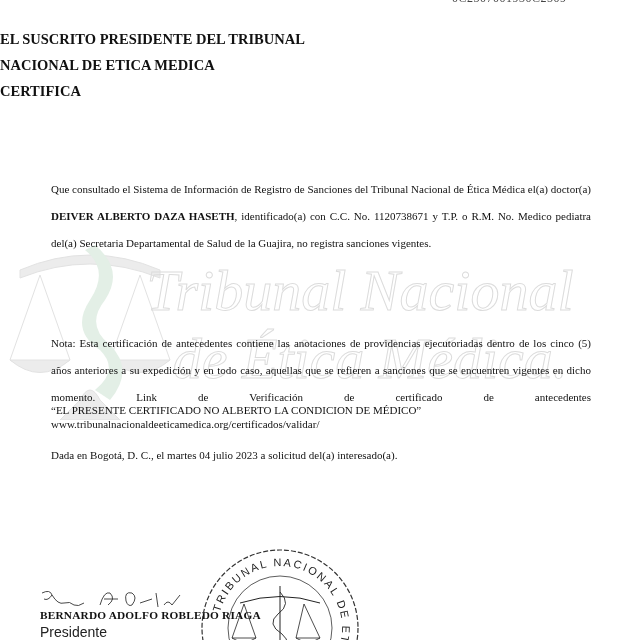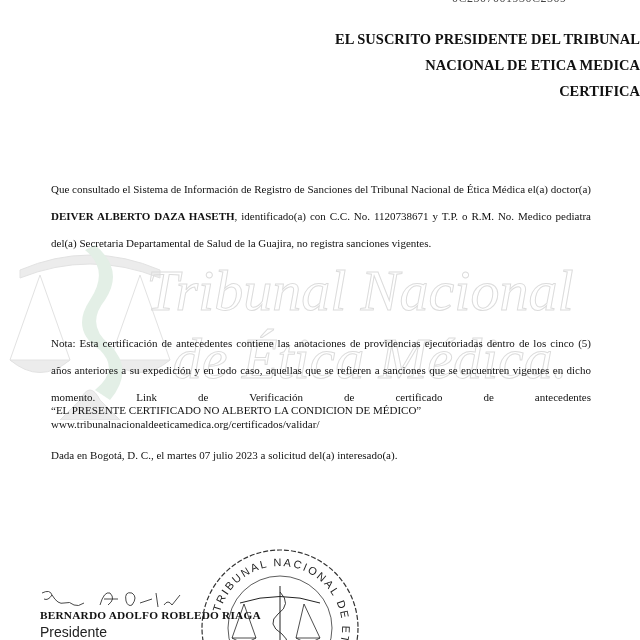--- a/index.html
+++ b/index.html
@@ -3,21 +3,21 @@
 <meta charset="utf-8">
 <style>
   html, body { margin: 0; padding: 0; }
   body {
     width: 640px; height: 640px; overflow: hidden; background: #ffffff;
     position: relative; font-family: "Liberation Serif", "DejaVu Serif", serif; color: #111;
   }
   .topcode {
     position: absolute; top: -9px; left: 452px; font-size: 12px; letter-spacing: 0.5px; color: #444;
   }
-  .header { position: absolute; top: 29px; left: 0; width: 640px; text-align: right; font-weight: bold; font-size: 14.5px; }
+  .header { position: absolute; top: 29px; left: 0; width: 640px; text-align: left; font-weight: bold; font-size: 14.5px; }
   .header div { height: 26px; line-height: 20px; }
   .watermark { position: absolute; left: 0; top: 230px; width: 640px; height: 190px; pointer-events: none; }
   .para { position: absolute; left: 51px; width: 540px; font-size: 11px; line-height: 27px; text-align: justify; text-align-last: left; }
   .p1 { top: 176px; }
   .p2 { top: 287px; margin-top: 43px; }
   .p3 { top: 397px; }
   .p4 { top: 442px; }
   .bold { font-weight: bold; }
   .signature { position: absolute; left: 40px; top: 585px; width: 160px; height: 28px; }
   .sig-name { position: absolute; left: 40px; top: 609px; font-size: 11.3px; font-weight: bold; letter-spacing: 0.2px; }
@@ -51,21 +51,21 @@
     <div>NACIONAL DE ETICA MEDICA</div>
     <div>CERTIFICA</div>
   </div>
 
   <div class="para p1"><span>Que consultado el Sistema de Información de Registro de Sanciones del Tribunal Nacional de Ética Médica el(a) doctor(a) </span><span class="bold">DEIVER ALBERTO DAZA HASETH</span><span>, identificado(a) con C.C. No. 1120738671 y T.P. o R.M. No. Medico pediatra del(a) Secretaria Departamental de Salud de la Guajira, no registra sanciones vigentes.</span></div>
 
   <div class="para p2">Nota: Esta certificación de antecedentes contiene las anotaciones de providencias ejecutoriadas dentro de los cinco (5) años anteriores a su expedición y en todo caso, aquellas que se refieren a sanciones que se encuentren vigentes en dicho momento. Link de Verificación de certificado de antecedentes www.tribunalnacionaldeeticamedica.org/certificados/validar/</div>
 
   <div class="para p3">“EL PRESENTE CERTIFICADO NO ALBERTO LA CONDICION DE MÉDICO”</div>
 
-  <div class="para p4">Dada en Bogotá, D. C., el martes 07 julio 2023 a solicitud del(a) interesado(a).</div>
+  <div class="para p4">Dada en Bogotá, D. C., el martes 04 julio 2023 a solicitud del(a) interesado(a).</div>
 
   <svg class="signature" viewBox="0 0 160 28">
     <path d="M2 8 Q10 4 12 10 Q8 16 4 14 M12 10 Q18 20 24 18 Q30 16 34 20 Q38 22 44 18 M60 20 Q64 6 70 8 Q76 14 68 20 M64 14 L78 14 M86 16 Q84 6 92 8 Q98 12 92 20 Q88 22 86 16 M100 18 L112 14 M116 8 L118 22 M124 20 Q128 14 132 20 L140 10" fill="none" stroke="#333" stroke-width="0.9"></path>
   </svg>
   <div class="sig-name">BERNARDO ADOLFO ROBLEDO RIAGA</div>
   <div class="sig-role">Presidente</div>
 
   <svg class="stamp" viewBox="0 0 160 160">
     <defs>
       <path id="ringPath" d="M80 80 m-62 0 a62 62 0 1 1 124 0 a62 62 0 1 1 -124 0"></path>

